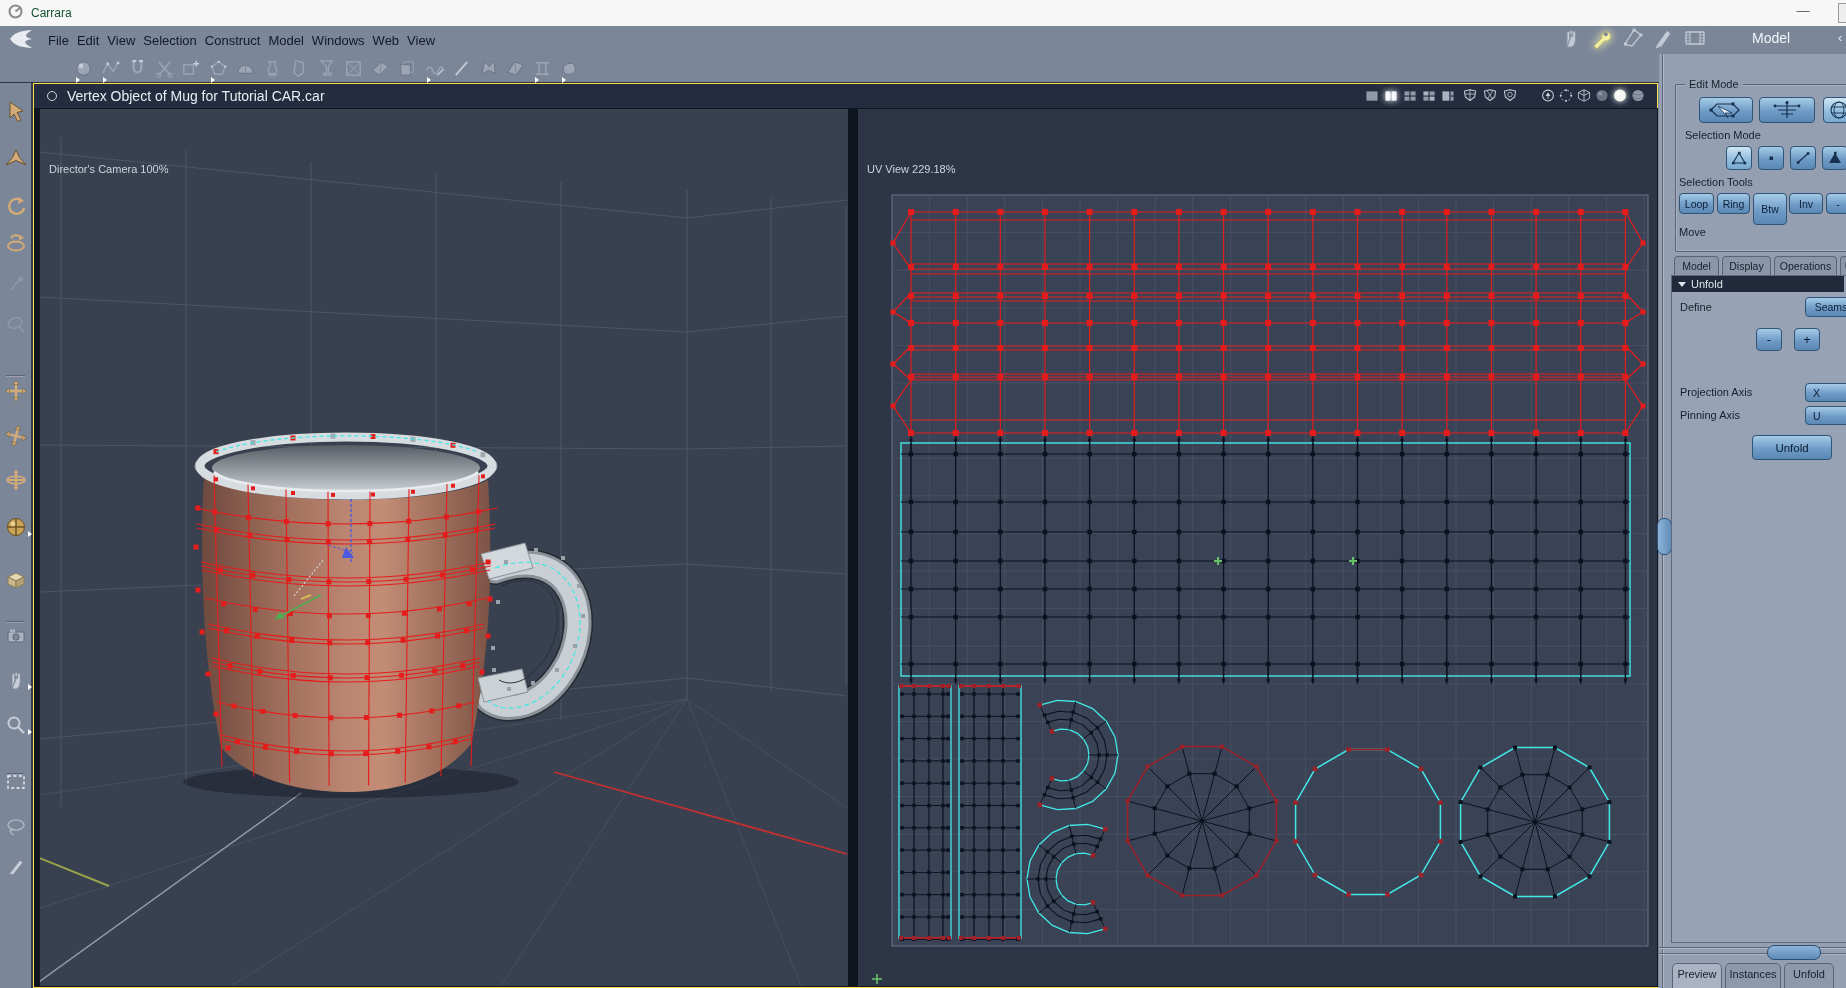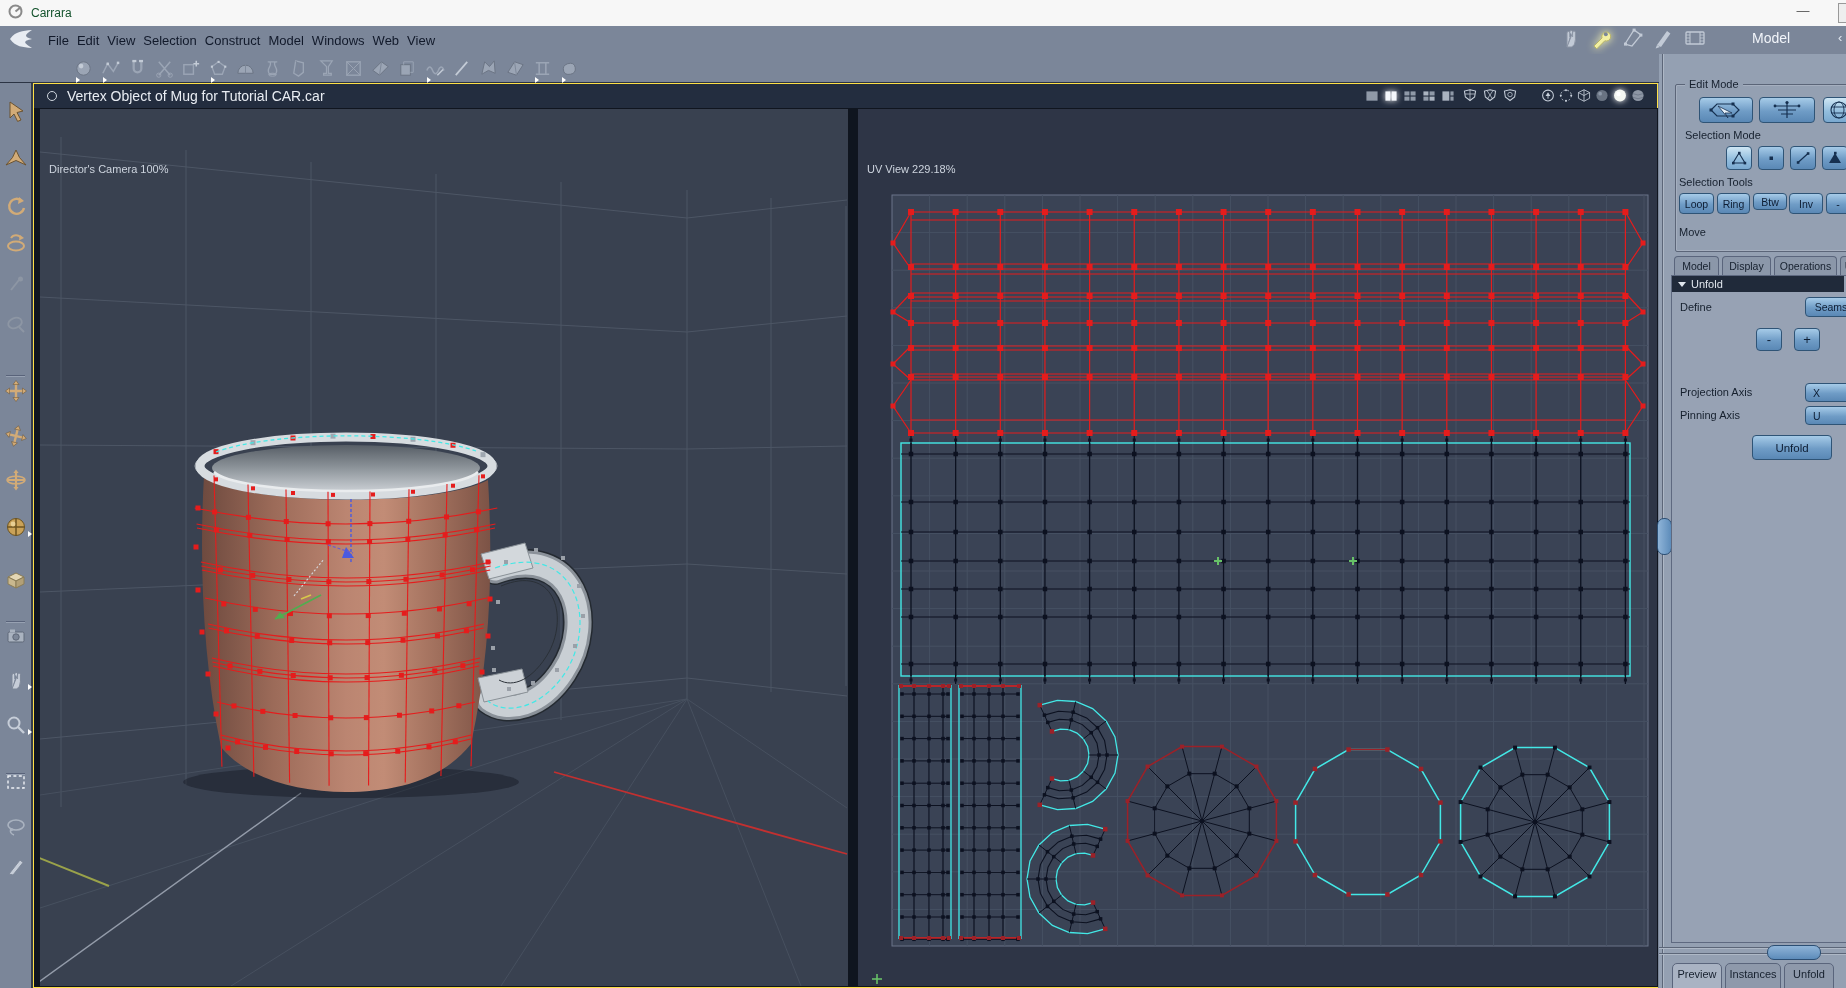--- a/index.html
+++ b/index.html
@@ -1490,21 +1490,21 @@
       <svg width="16" height="16" viewBox="0 0 16 16">
           <path d="M8,3 L14,13 H2 Z" fill="#163050"></path>
           <rect x="7" y="1.8" width="2.6" height="2.6" fill="#163050"></rect>
         </svg>
     </div>
 
     <span class="plabel" style="left:20px;top:122px;">Selection Tools</span>
     <div id="seltools">
         <div class="pbtn" style="left: 20px; top: 139px; width: 35px; height: 21px;">Loop</div>
         <div class="pbtn" style="left: 58px; top: 139px; width: 33px; height: 21px;">Ring</div>
-        <div class="pbtn" style="left: 94px; top: 139px; width: 34px; height: 17px;">Btw</div>
+        <div class="pbtn" style="left: 94px; top: 139px; width: 34px; height: 32px;">Btw</div>
         <div class="pbtn" style="left: 130px; top: 139px; width: 34px; height: 21px;">Inv</div>
         <div class="pbtn" style="left: 167px; top: 139px; width: 24px; height: 21px;">-</div>
       </div>
     <span class="plabel" style="left:20px;top:172px;">Move</span>
 
     <div id="ptabs">
         <div class="ptab" style="left: 15px; width: 45px;">Model</div>
         <div class="ptab" style="left: 63px; width: 49px;">Display</div>
         <div class="ptab" style="left: 115px; width: 63px;">Operations</div>
         <div class="ptab" style="left: 181px; width: 17px;">U</div>

